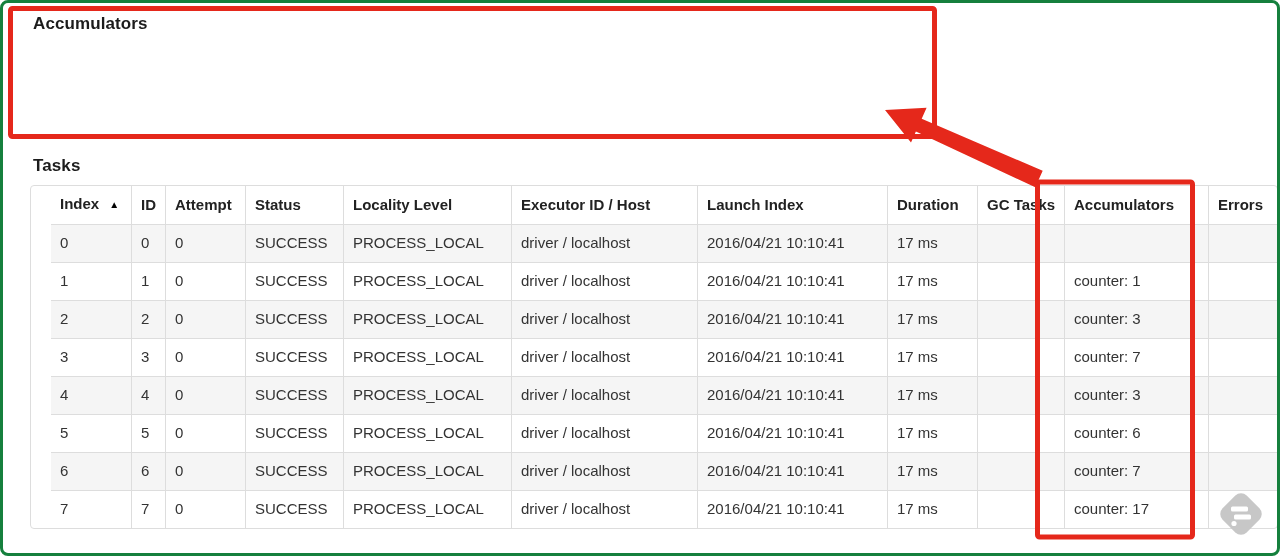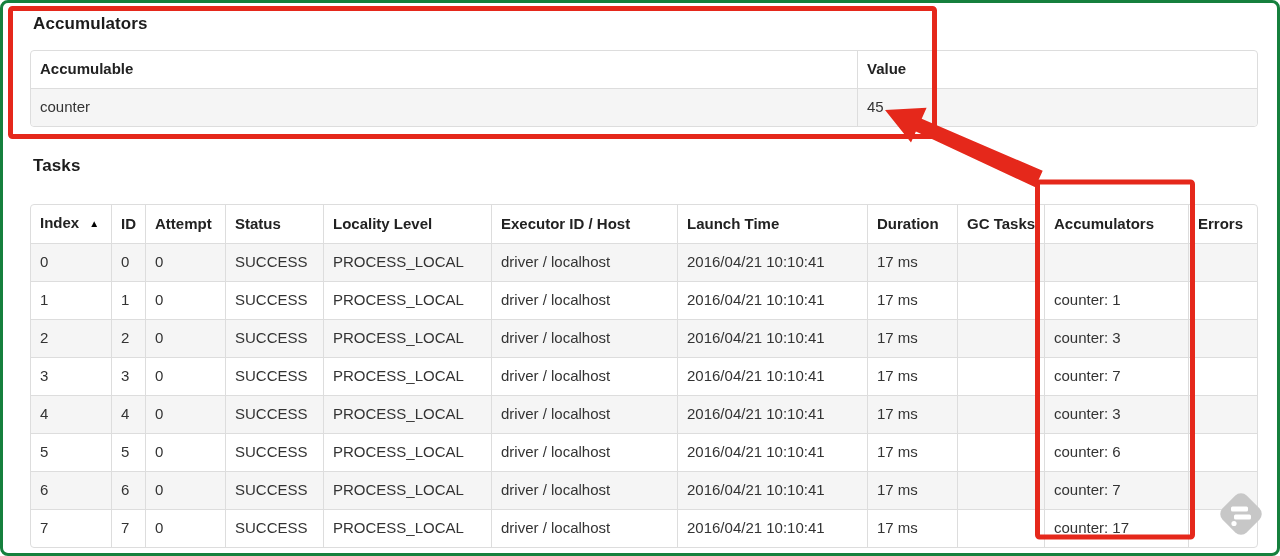--- a/index.html
+++ b/index.html
@@ -35,21 +35,21 @@
     border-collapse: separate;
     border-spacing: 0;
     table-layout: fixed;
     background: #fff;
     border: 1px solid #dddddd;
     border-radius: 4px;
     font-size: 15px;
     color: #333;
   }
   #acc-table   { top: 47px; }
-  #tasks-table { top: 201px; }
+  #tasks-table { top: 182px; padding-left: 20px; }
 
   table.data-table th,
   table.data-table td {
     padding: 8px 9px 9px 9px;
     line-height: 20px;
     text-align: left;
     vertical-align: middle;
     border-left: 1px solid #dddddd;
     border-top: 1px solid #dddddd;
     overflow: hidden;
@@ -103,38 +103,20 @@
     z-index: 10;
   }
 </style>
 </head>
 <body>
 
 <div class="frame">
 
   <h4 class="section-title" id="acc-title">Accumulators</h4>
 
-  <table class="data-table" id="acc-table">
-    <colgroup>
-      <col class="c-accumulable">
-        <col class="c-value">
-    </colgroup>
-    <thead>
-      <tr>
-          <th>Accumulable</th>
-          <th>Value</th>
-        </tr>
-    </thead>
-    <tbody>
-        <tr>
-          <td>counter</td>
-          <td>45</td>
-        </tr>
-      </tbody>
-  </table>
 
   <h4 class="section-title" id="tasks-title">Tasks</h4>
 
   <table class="data-table" id="tasks-table">
     <colgroup>
       <col class="c0">
         <col class="c1">
         <col class="c2">
         <col class="c3">
         <col class="c4">
@@ -146,21 +128,21 @@
         <col class="c10">
     </colgroup>
     <thead>
       <tr>
           <th>Index<span class="sort-asc">▲</span></th>
           <th>ID</th>
           <th>Attempt</th>
           <th>Status</th>
           <th>Locality Level</th>
           <th>Executor ID / Host</th>
-          <th>Launch Time</th>
+          <th>Launch Index</th>
           <th>Duration</th>
           <th>GC Tasks</th>
           <th>Accumulators</th>
           <th>Errors</th>
         </tr>
     </thead>
     <tbody>
         <tr>
           <td>0</td>
           <td>0</td>

